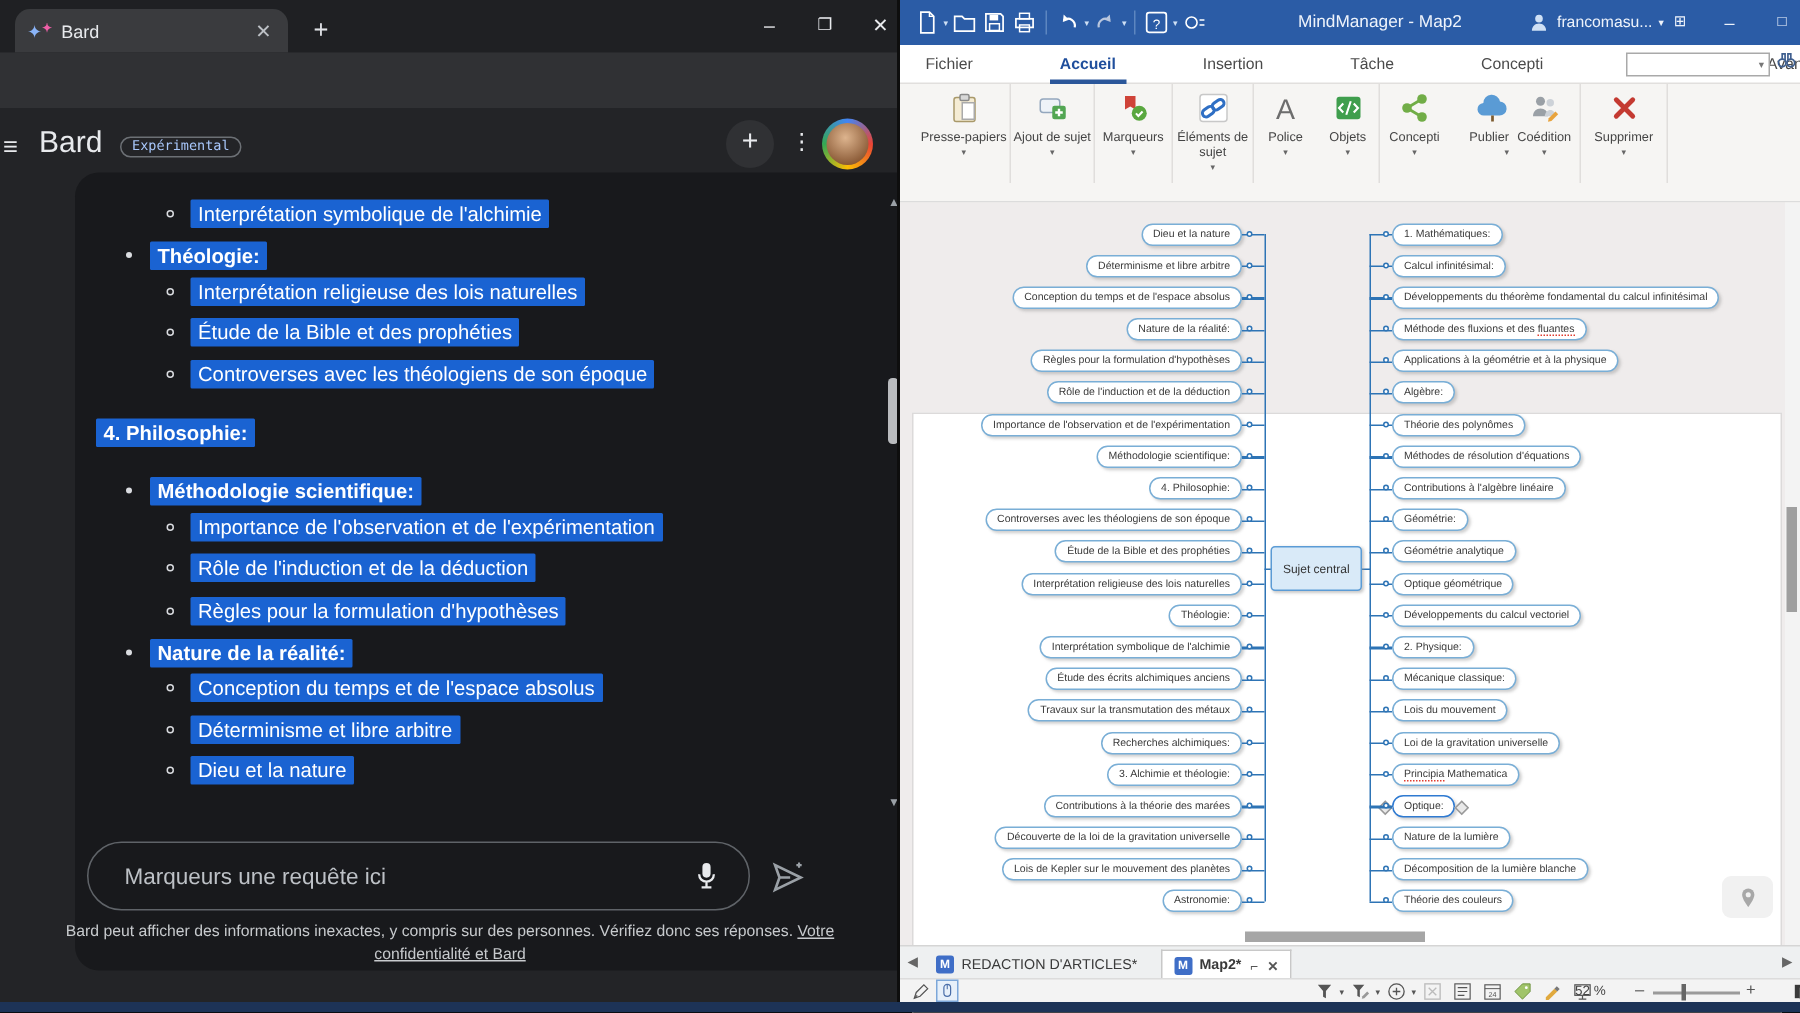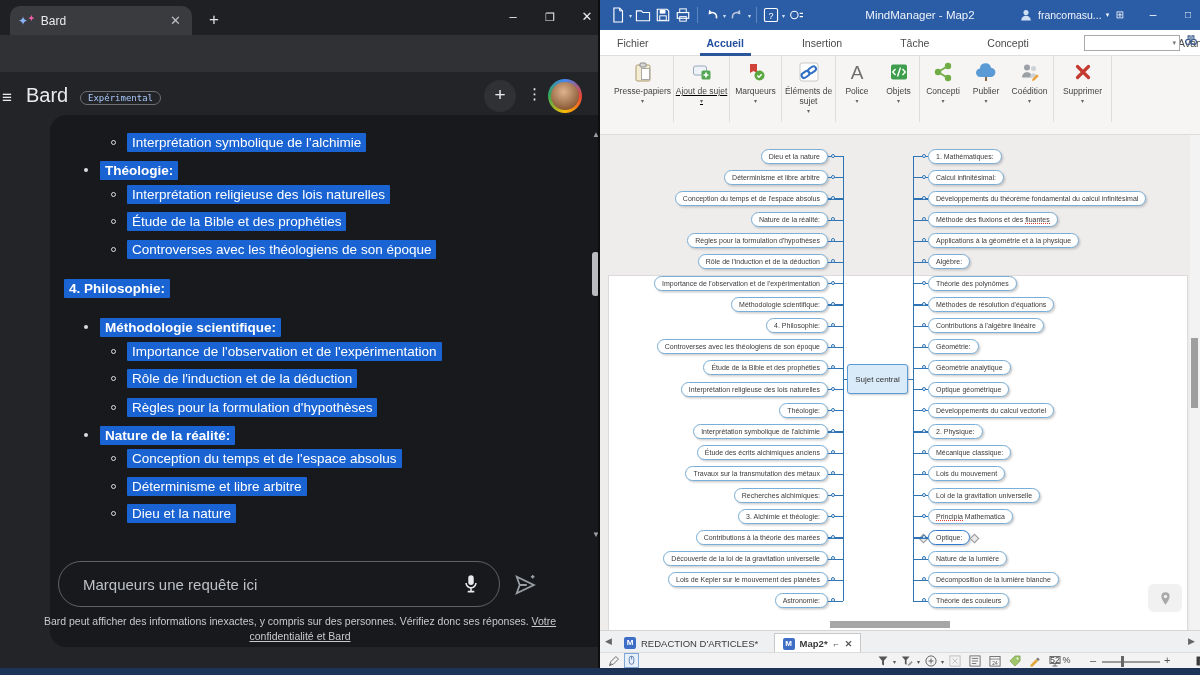--- a/index.html
+++ b/index.html
@@ -404,21 +404,21 @@
             <div class="ric">
               <svg viewBox="0 0 22 22" style="width:100%;height:100%;display:block">
                 <rect x="4" y="4" width="14" height="16" rx="1.5" fill="#f5ecd4" stroke="#a9996a"></rect>
                 <rect x="8" y="2" width="6" height="4" rx="1" fill="#d8d8d8" stroke="#8a8a8a"></rect>
                 <rect x="9.5" y="7.5" width="8" height="11" fill="#fff" stroke="#aaa"></rect>
               </svg>
             </div>
             <div class="rlb">Presse-papiers</div>
             <div class="rcv">▾</div>
           </div>
-          <div class="rbtn gend" style="width: 56px; text-decoration: underline;">
+          <div class="rbtn gend" style="width: 56px;">
             <div class="ric">
               <svg viewBox="0 0 22 22" style="width:100%;height:100%;display:block">
                 <rect x="2.5" y="5" width="13" height="9" rx="2" fill="#eef3f8" stroke="#94a7bd"></rect>
                 <rect x="10.5" y="9.5" width="9" height="9" rx="1.5" fill="#53a653"></rect>
                 <path d="M15 11.5v5M12.5 14h5" stroke="#fff" stroke-width="1.6"></path>
               </svg>
             </div>
             <div class="rlb">Ajout de sujet</div>
             <div class="rcv">▾</div>
           </div>
@@ -470,21 +470,21 @@
               <svg viewBox="0 0 22 22" style="width:100%;height:100%;display:block">
                 <path d="M6 11L16 5M6 11l10 6" stroke="#71ad47" stroke-width="1.8"></path>
                 <circle cx="16" cy="5" r="3.2" fill="#71ad47"></circle>
                 <circle cx="6" cy="11" r="3.2" fill="#71ad47"></circle>
                 <circle cx="16" cy="17" r="3.2" fill="#71ad47"></circle>
               </svg>
             </div>
             <div class="rlb">Concepti</div>
             <div class="rcv">▾</div>
           </div>
-          <div class="rbtn" style="width: 40px;">
+          <div class="rbtn" style="width: 40px; align-items: flex-end;">
             <div class="ric">
               <svg viewBox="0 0 22 22" style="width:100%;height:100%;display:block">
                 <path d="M5.5 16a4.2 4.2 0 01-.6-8.4A5.6 5.6 0 0116 6.7 4 4 0 0115.5 16z" fill="#5a9bd5"></path>
                 <path d="M11 16v4" stroke="#7c5a2e" stroke-width="1.8"></path>
               </svg>
             </div>
             <div class="rlb">Publier</div>
             <div class="rcv">▾</div>
           </div>
           <div class="rbtn gend" style="width: 48px;">

